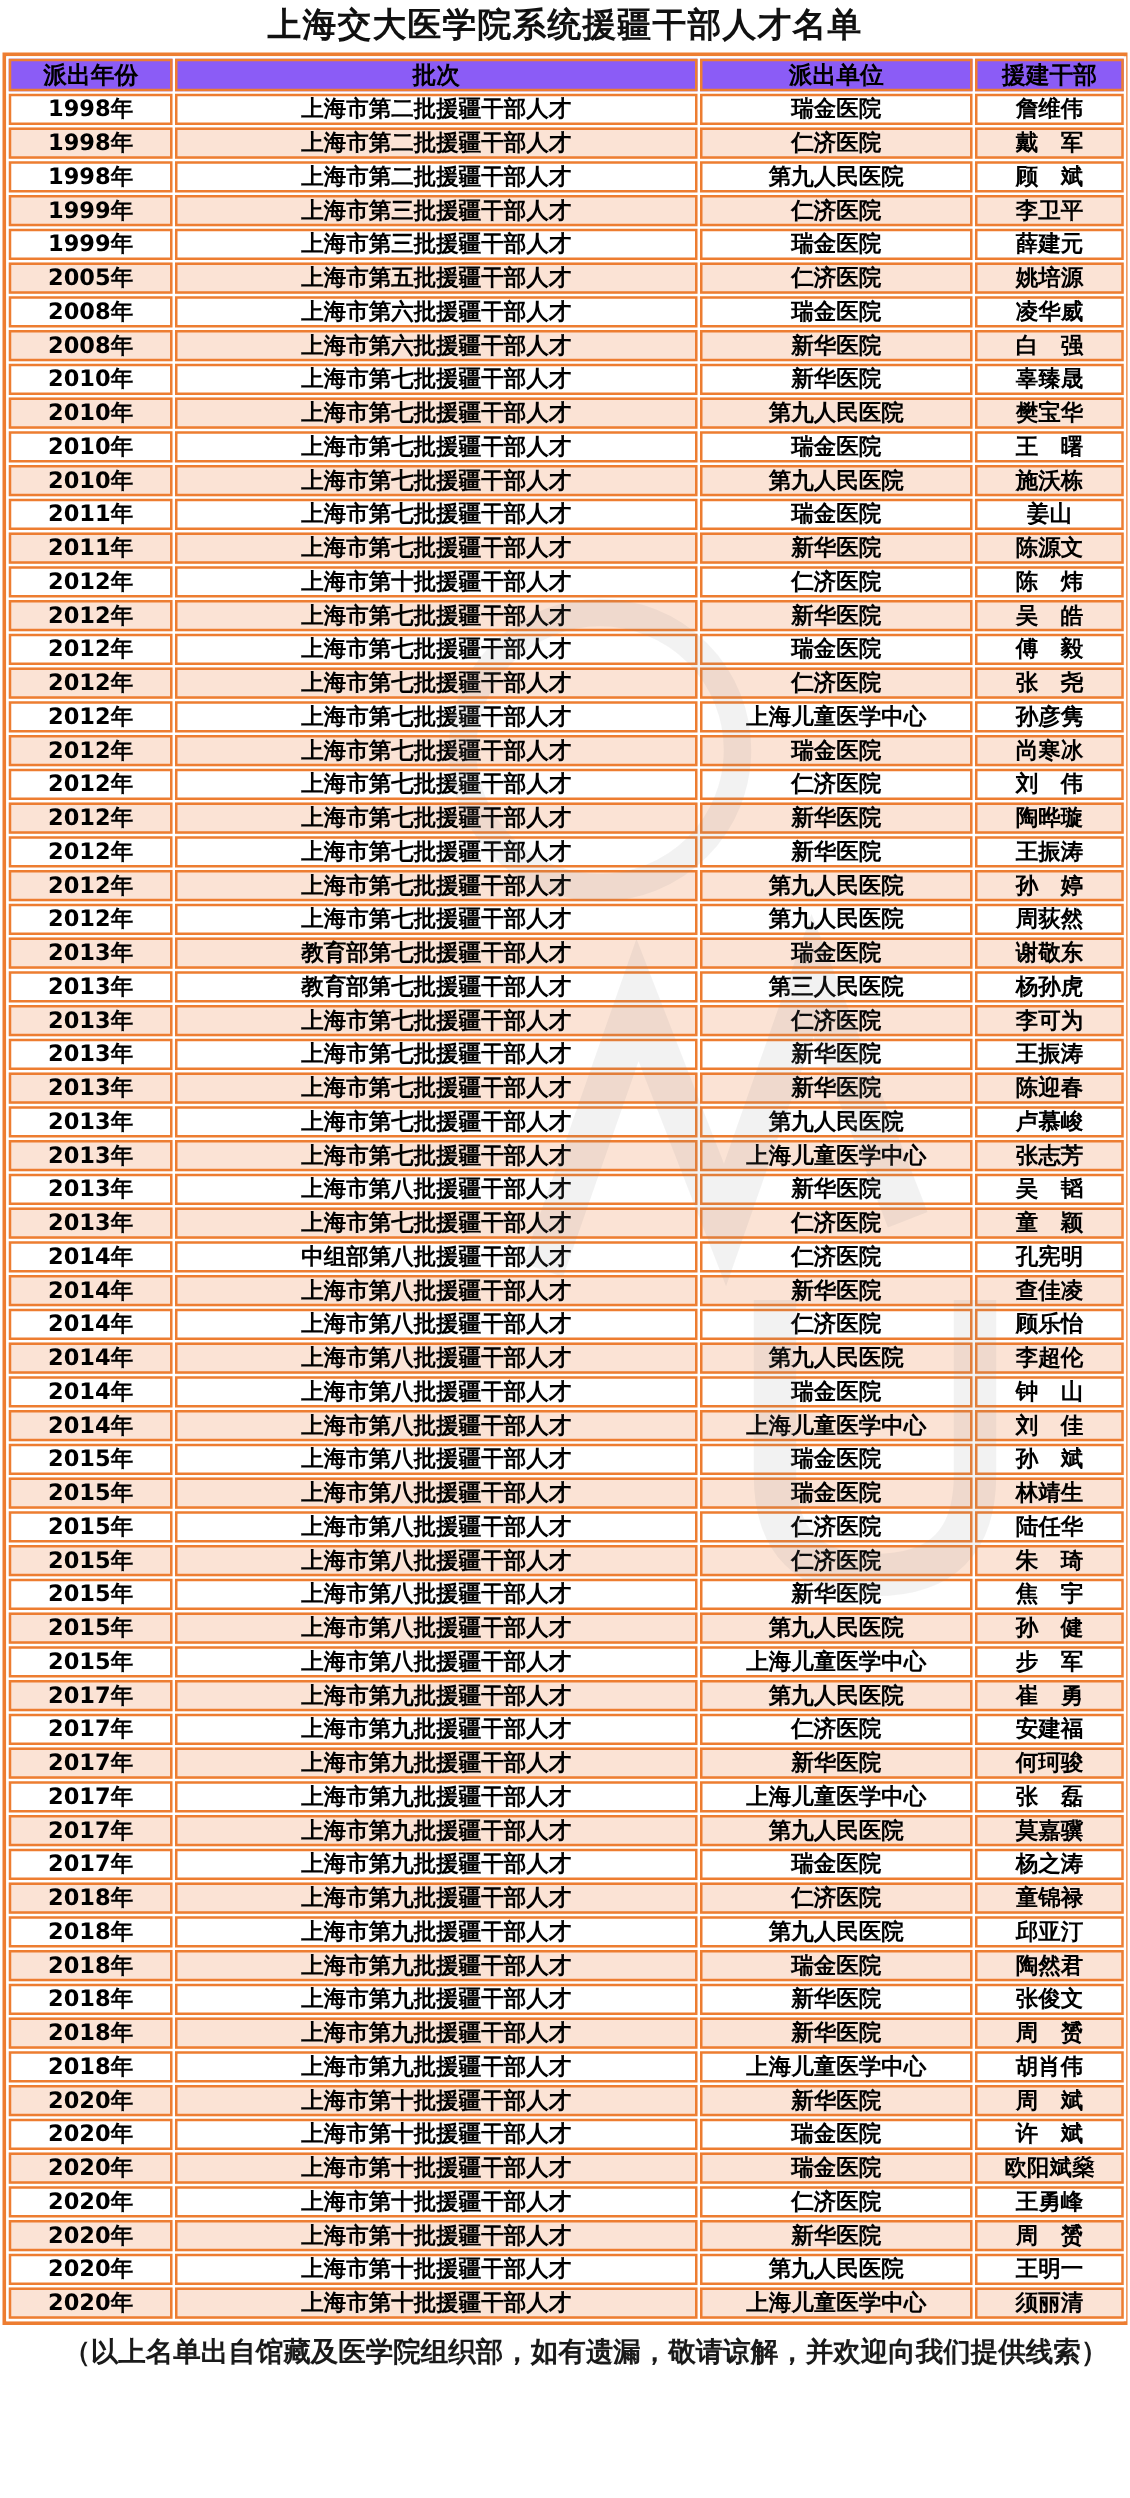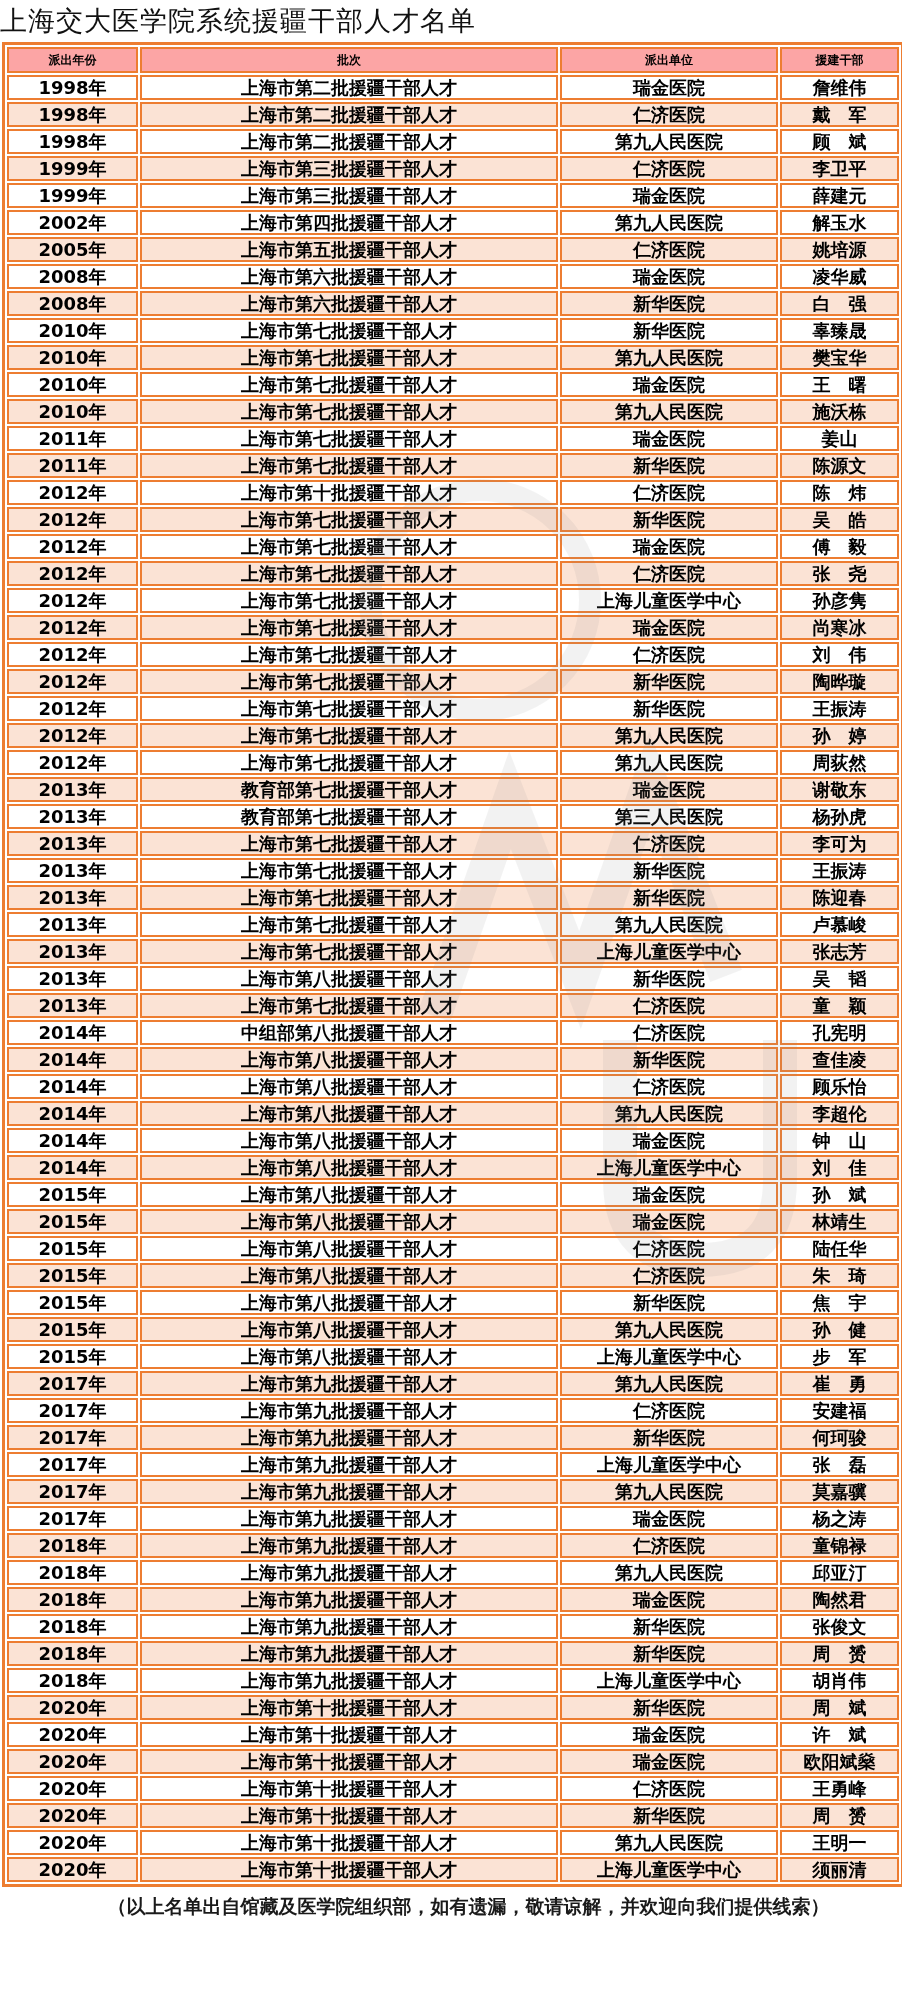--- a/index.html
+++ b/index.html
@@ -12,22 +12,23 @@
     position: relative;
     width: 904px;
     height: 1998px;
     overflow: hidden;
     background: #ffffff;
   }
   .page-title {
     margin: 0;
     padding-top: 5px;
     height: 37px;
+    text-align: center;
     font-size: 27px;
-    font-weight: normal;
+    font-weight: bold;
     letter-spacing: 1px;
     color: var(--title-color, #111111);
     line-height: 32px;
   }
   .table-wrap {
     margin: 0 2px;
     border: 3px solid var(--border-color, #ed7d31);
     background: #ffffff;
   }
   table.roster {
@@ -45,36 +46,36 @@
     border: 2px solid var(--border-color, #ed7d31);
     text-align: center;
     vertical-align: middle;
     font-weight: bold;
     padding: 0;
     overflow: hidden;
     white-space: nowrap;
   }
   th {
     height: 22px;
-    font-size: 12px;
+    font-size: 19px;
     line-height: 22px;
-    background: #fca5a5;
+    background: #8b5cf6;
   }
   td {
     height: 21px;
     font-size: 18px;
     line-height: 21px;
   }
   tr.shade td { background: var(--shade-color, #fbe3d5); }
   tr.plain td { background: #ffffff; }
   .footer-note {
     margin-top: 7px;
     text-align: center;
     font-family: "DejaVu Serif", "Liberation Serif", serif;
-    font-size: 19px;
+    font-size: 22px;
     font-weight: bold;
     letter-spacing: 0px;
     color: #1a1a1a;
     padding-left: 33px;
   }
   .watermark {
     position: absolute;
     left: 320px;
     top: 440px;
     width: 560px;
@@ -136,26 +137,20 @@
             <td>上海市第三批援疆干部人才</td>
             <td>仁济医院</td>
             <td>李卫平</td>
           </tr>
           <tr class="plain">
             <td>1999年</td>
             <td>上海市第三批援疆干部人才</td>
             <td>瑞金医院</td>
             <td>薛建元</td>
           </tr>
-          <tr class="plain">
-            <td>2002年</td>
-            <td>上海市第四批援疆干部人才</td>
-            <td>第九人民医院</td>
-            <td>解玉水</td>
-          </tr>
           <tr class="shade">
             <td>2005年</td>
             <td>上海市第五批援疆干部人才</td>
             <td>仁济医院</td>
             <td>姚培源</td>
           </tr>
           <tr class="plain">
             <td>2008年</td>
             <td>上海市第六批援疆干部人才</td>
             <td>瑞金医院</td>

